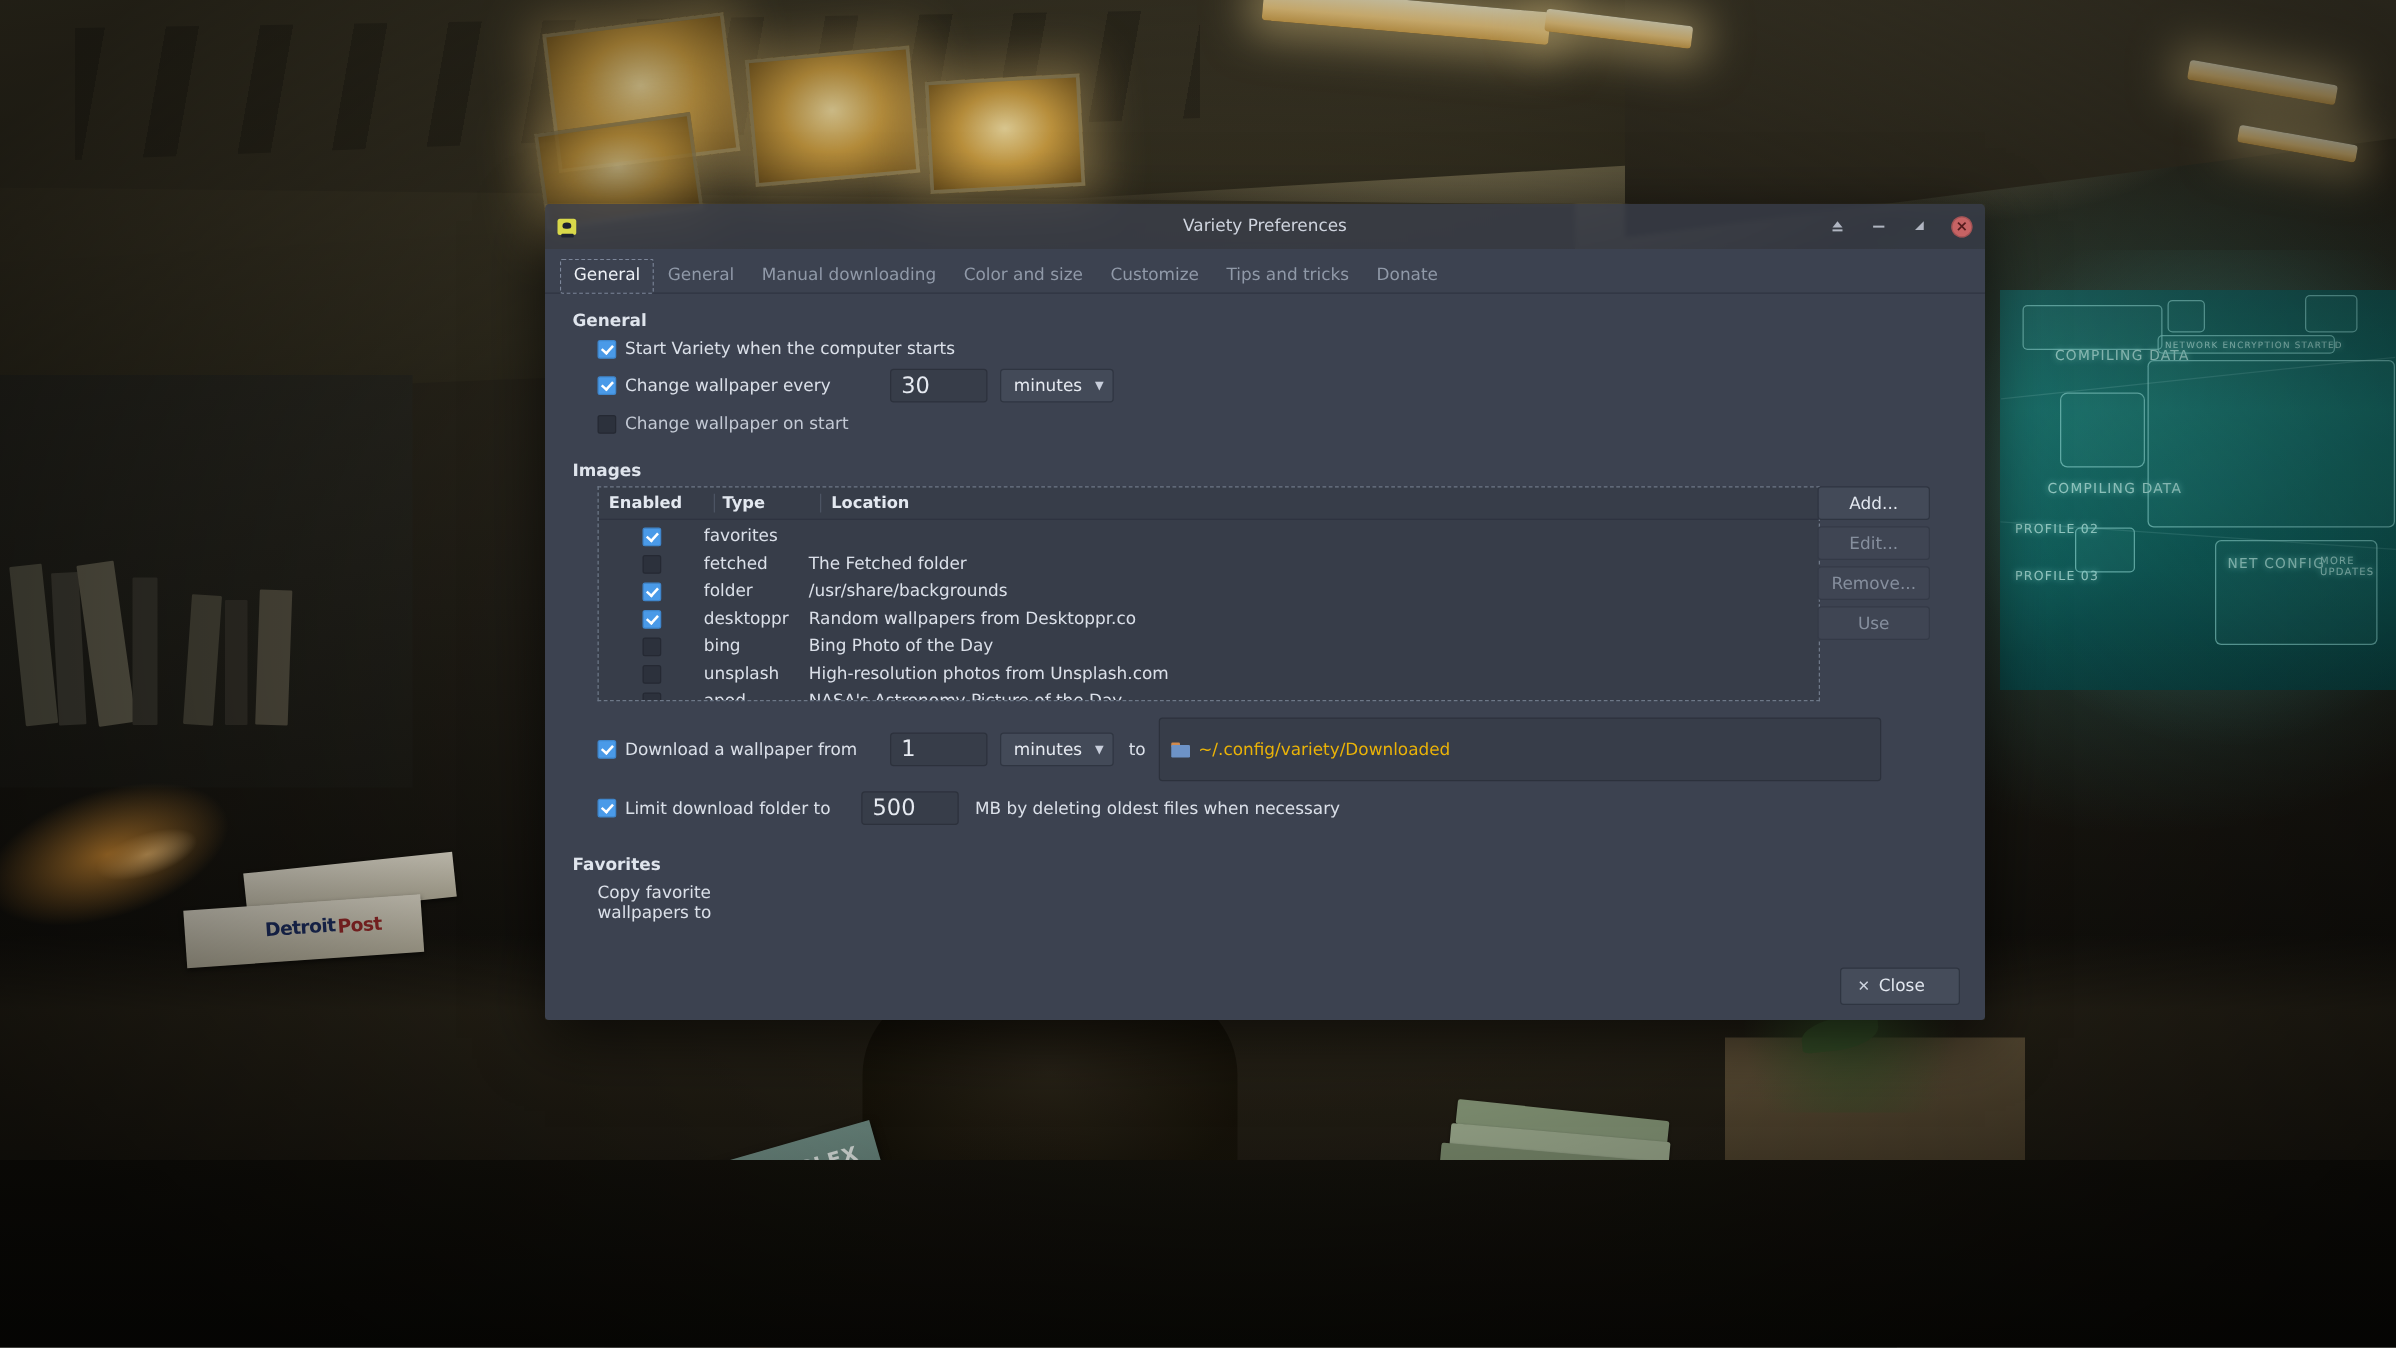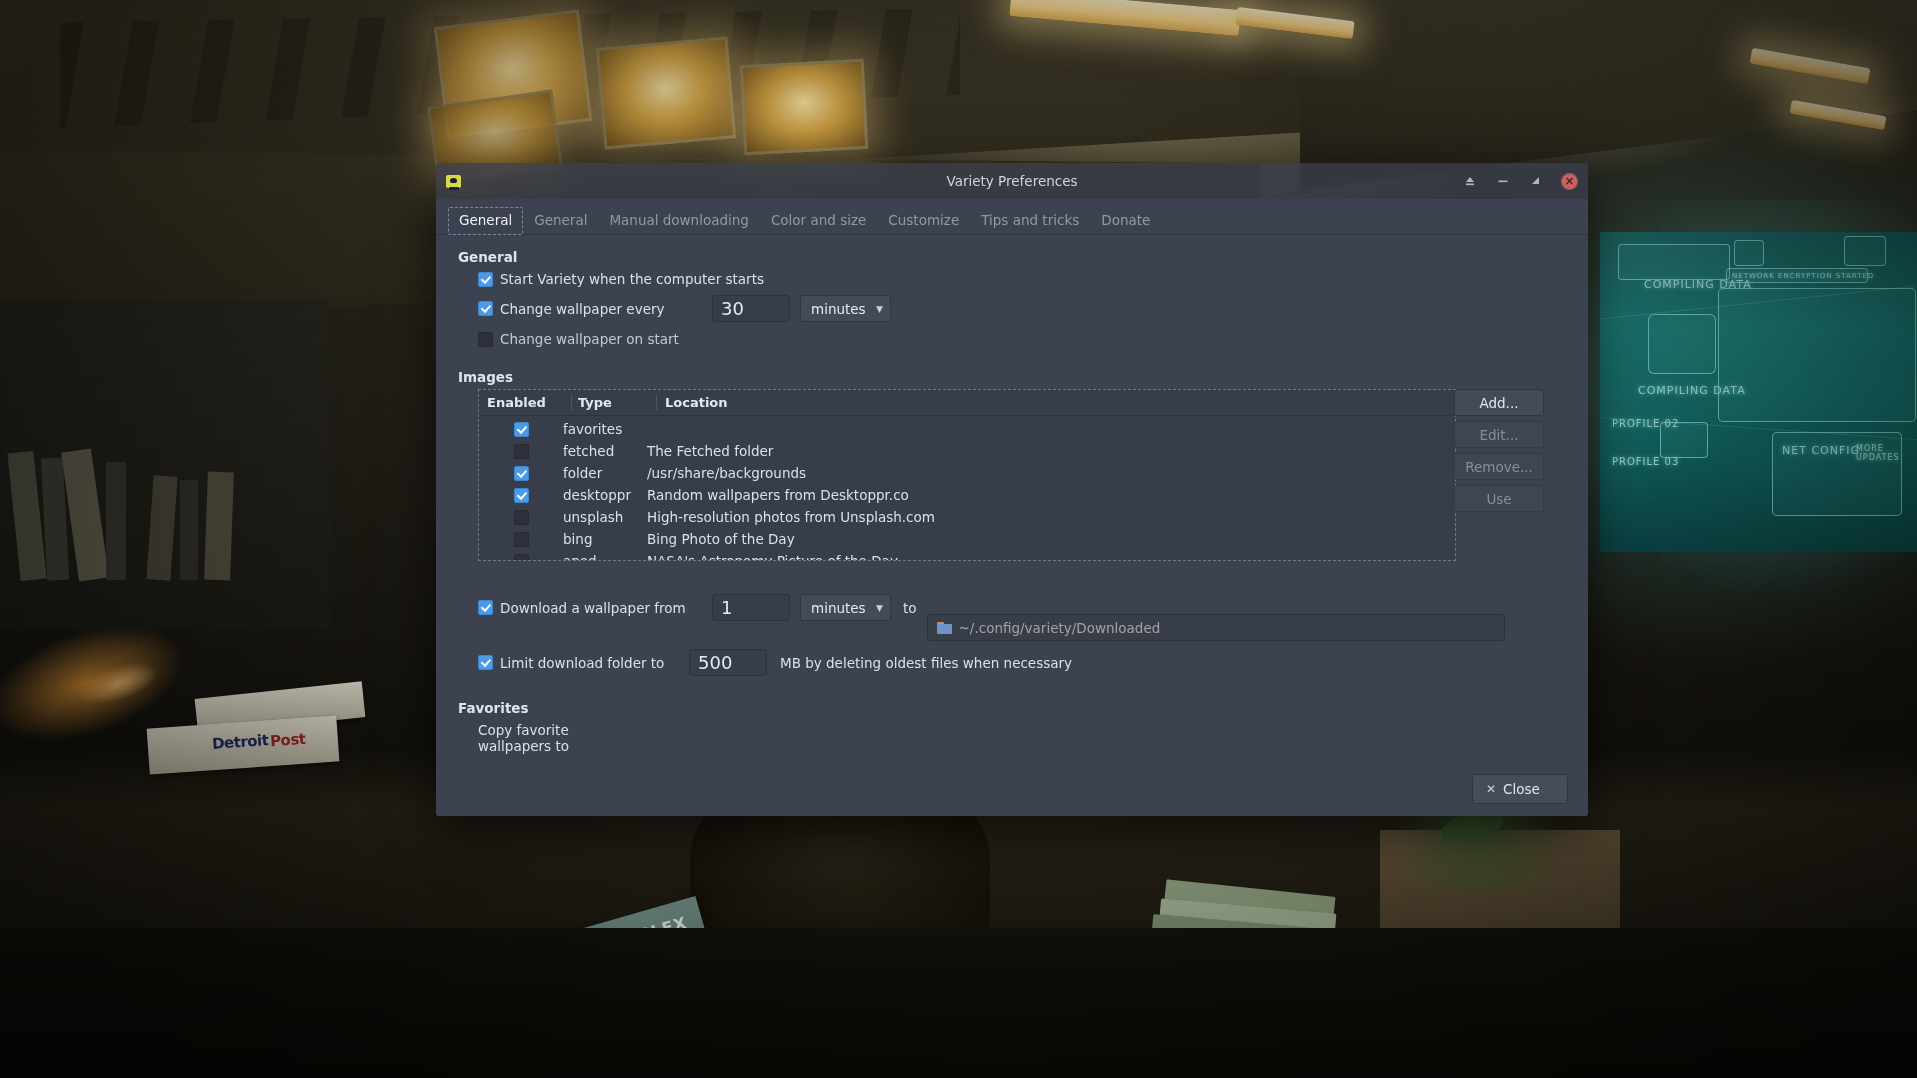--- a/index.html
+++ b/index.html
@@ -290,21 +290,21 @@
     height:25px; border:1px solid #2f3541; border-radius:3px;
     background:#434a58; color:#e2e7ef;
     display:flex; align-items:center; justify-content:center;
     font-size:13.5px; cursor:default;
   }
   .sbtn.disabled { color:#868f9e; background:#3f4553; border-color:#343a47; }
 
   .pathfield {
     background:#373d49; border:1px solid #2c313c; border-radius:3px;
     height:25px; display:flex; align-items:center; gap:7px;
-    padding:0 9px; font-size:13.5px; color:#a3a3a3;margin-top:40px;
+    padding:12px 9px; font-size:13.5px; color:#eab308;
   }
   .folder-ico { width:15px; height:12px; position:relative; flex:0 0 auto; }
   .folder-ico::before {
     content:""; position:absolute; left:0; top:0; width:7px; height:3px;
     background:#d08a4e; border-radius:1px 1px 0 0;
   }
   .folder-ico::after {
     content:""; position:absolute; left:0; top:2.5px; width:15px; height:9.5px;
     background:#6d93c7; border-radius:1px;
   }
@@ -514,29 +514,29 @@
               <div class="c-en">
                   <div class="chk on" style="margin:0;"></div>
                 </div>
               <div class="c-ty">desktoppr</div>
               <div class="c-lo">Random wallpapers from Desktoppr.co</div>
             </div>
             <div class="lrow">
               <div class="c-en">
                   <div class="chk off" style="margin:0;"></div>
                 </div>
+              <div class="c-ty">bing</div>
+              <div class="c-lo">Bing Photo of the Day</div>
+            </div>
+            <div class="lrow">
+              <div class="c-en">
+                  <div class="chk off" style="margin:0;"></div>
+                </div>
               <div class="c-ty">unsplash</div>
               <div class="c-lo">High-resolution photos from Unsplash.com</div>
-            </div>
-            <div class="lrow">
-              <div class="c-en">
-                  <div class="chk off" style="margin:0;"></div>
-                </div>
-              <div class="c-ty">bing</div>
-              <div class="c-lo">Bing Photo of the Day</div>
             </div>
             <div class="lrow">
               <div class="c-en">
                   <div class="chk off" style="margin:0;"></div>
                 </div>
               <div class="c-ty">apod</div>
               <div class="c-lo">NASA's Astronomy Picture of the Day</div>
             </div>
           </div>
 

